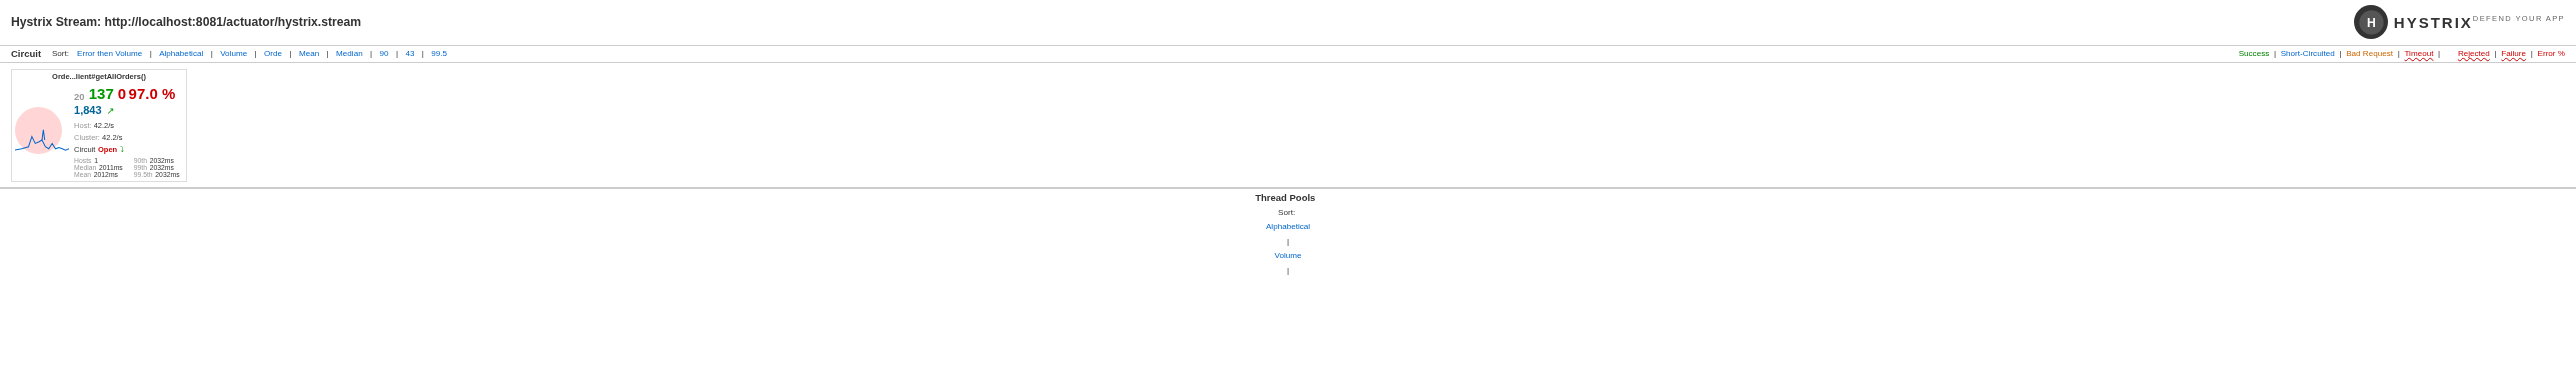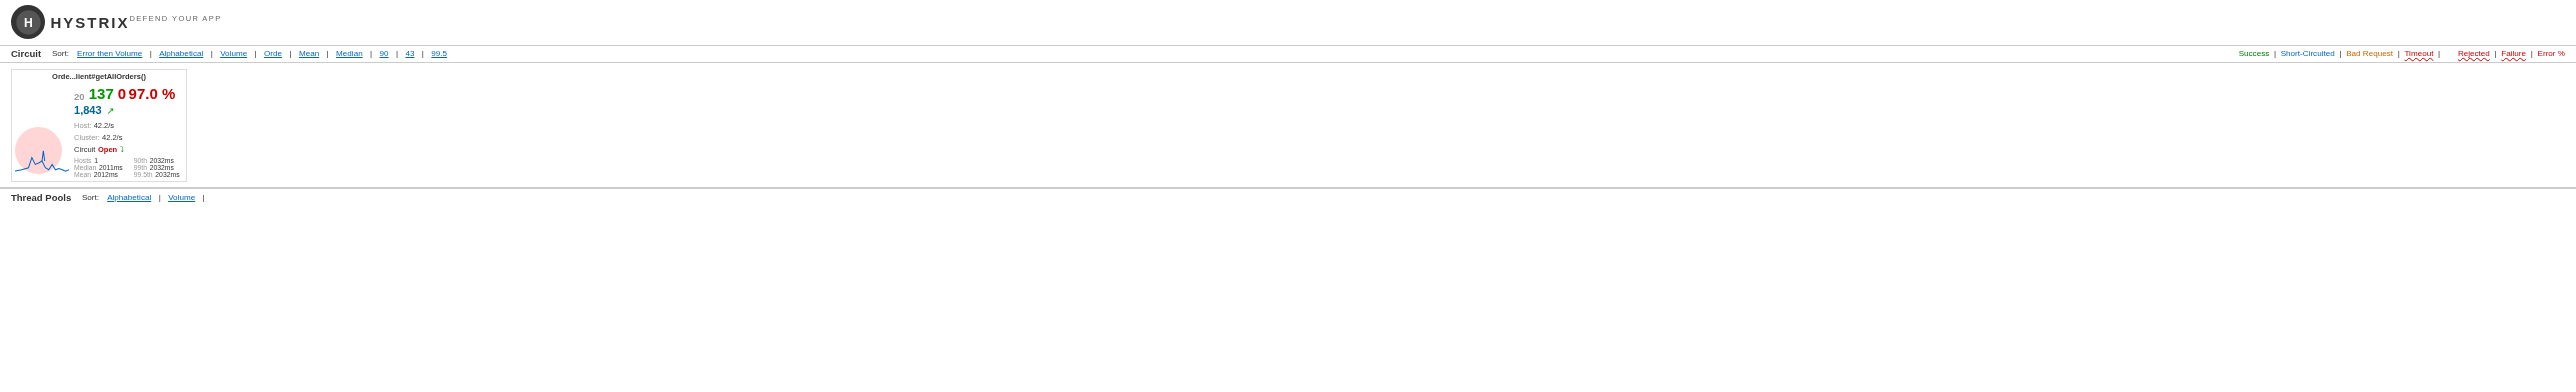--- a/index.html
+++ b/index.html
@@ -70,21 +70,20 @@
       font-weight: bold;
       margin-right: 5.4px;
     }
     .sort-label {
       font-size: 8.1px;
       color: #333;
       margin-right: 2.7px;
     }
     .sort-link {
       color: #0066cc;
-      text-decoration: underline;
       cursor: pointer;
       font-size: 8.1px;
     }
     .sort-sep {
       color: #333;
       margin: 0 2px;
     }
 
     
     .status-labels {
@@ -120,21 +119,21 @@
     .circuit-card-title {
       font-size: 7.5px;
       font-weight: bold;
       color: #333;
       text-align: center;
       margin-bottom: 1.4px;
     }
 
     .circuit-stats-row {
       display: flex;
-      align-items: flex-end;
+      align-items: center;
       gap: 5.4px;
     }
 
     
     .sparkline-container {
       position: relative;
       width: 54px;
       height: 54px;
     }
     .sparkline-bubble {
@@ -198,32 +197,34 @@
     .stat-label { color: #999; }
     .stat-value { color: #333; }
 
     
     .thread-pools-header {
       display: flex;
       align-items: center;
       padding: 2.7px 11px;
       gap: 5.4px;
       border-top: 0.7px solid #ccc;
+      flex-direction: column;
     }
 
     .top-numbers-row {
       display: flex;
       align-items: flex-end;
       gap: 1.4px;
     }
   </style>
 </head>
 <body>
 
 <div class="header">
+  <span class="header-title">Hystrix Stream: http://localhost:8081/actuator/hystrix.stream</span>
   <div class="header-logo">
     <div class="logo-circle">
       <svg width="27" height="27" viewBox="0 0 40 40" style="font-size:12px">
         <circle cx="20" cy="20" r="18" fill="#555"></circle>
         <text x="20" y="26" text-anchor="middle" fill="white" font-size="18" font-weight="bold">H</text>
       </svg>
     </div>
     <div class="logo-text-block">
       <span class="logo-name">HYSTRIX</span>
       <span class="logo-tagline">Defend Your App</span>

